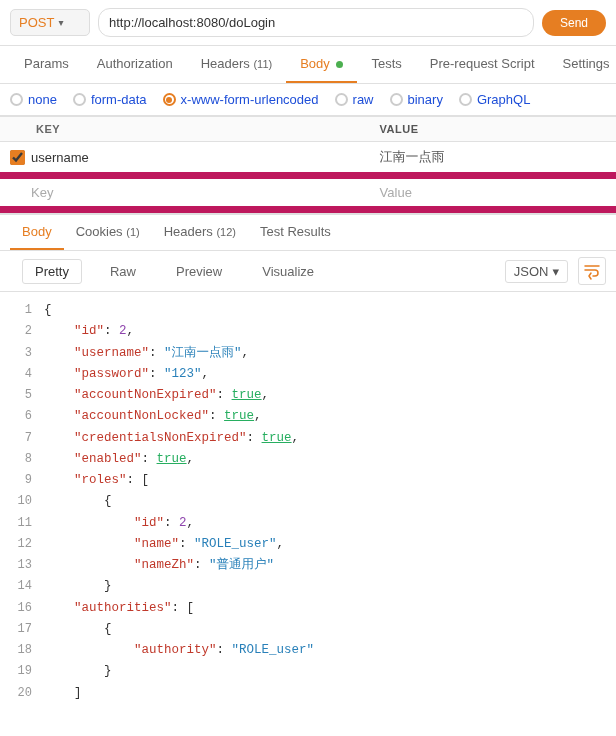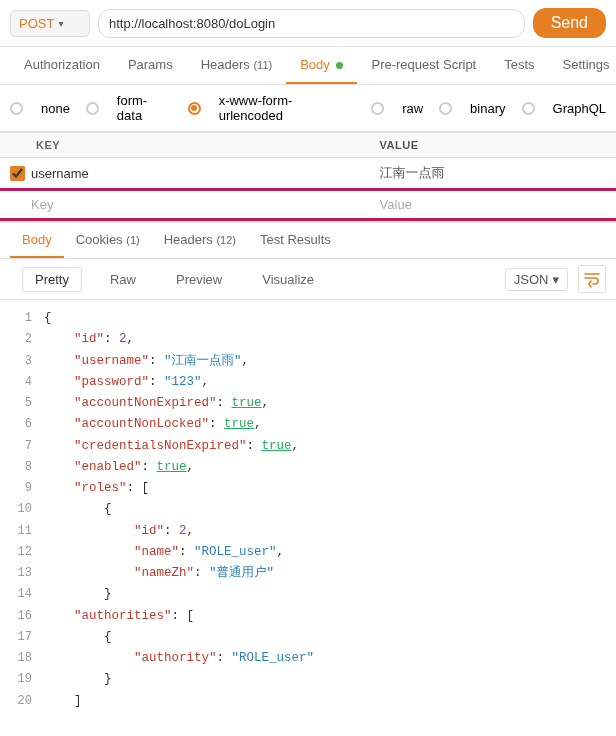--- a/index.html
+++ b/index.html
@@ -3,40 +3,40 @@
   <meta charset="utf-8">
   <style>
     * { box-sizing: border-box; margin: 0; padding: 0; }
     body { font-family: -apple-system, BlinkMacSystemFont, 'Segoe UI', sans-serif; font-size: 13px; background: #fff; color: #333; width: 616px; }
 
     
     .top-bar { display: flex; align-items: center; padding: 8px 10px; border-bottom: 1px solid #e0e0e0; gap: 8px; }
     .method-select { display: flex; align-items: center; background: #f5f5f5; border: 1px solid #ddd; border-radius: 5px; padding: 5px 8px; gap: 4px; font-size: 13px; font-weight: 500; color: #e67e22; min-width: 80px; cursor: pointer; }
     .method-chevron { font-size: 10px; color: #666; }
     .url-input { flex: 1; border: 1px solid #ddd; border-radius: 12px; padding: 6px 10px; font-size: 13px; color: #333; }
-    .send-btn { background: #e67e22; color: white; border: none; border-radius: 13px; padding: 6px 18px; font-size: 16px; cursor: pointer; }
+    .send-btn { background: #e67e22; color: white; border: none; border-radius: 13px; padding: 6px 18px; font-size: 12px; cursor: pointer; }
 
     
     .nav-tabs { display: flex; border-bottom: 1px solid #e0e0e0; padding: 0 10px; }
     .nav-tab { padding: 10px 14px; font-size: 13px; color: #666; cursor: pointer; border-bottom: 2px solid transparent; white-space: nowrap; }
     .nav-tab.active { color: #e67e22; border-bottom: 2px solid #e67e22; font-weight: 500; }
     .tab-badge { display: inline-block; font-size: 11px; color: #666; }
     .tab-dot { display: inline-block; width: 7px; height: 7px; background: #4caf50; border-radius: 50%; margin-left: 3px; vertical-align: middle; }
 
     
     .radio-bar { display: flex; align-items: center; padding: 8px 10px; gap: 16px; border-bottom: 1px solid #e0e0e0; }
-    .radio-item { display: flex; align-items: center; gap: 18px; cursor: pointer; font-size: 13px; color: #000000; }
+    .radio-item { display: flex; align-items: center; gap: 5px; cursor: pointer; font-size: 13px; color: #1d4ed8; }
     .radio-circle { width: 13px; height: 13px; border-radius: 50%; border: 2px solid #ccc; display: flex; align-items: center; justify-content: center; }
     .radio-circle.selected { border-color: #e67e22; }
     .radio-circle.selected::after { content: ''; width: 6px; height: 6px; border-radius: 50%; background: #e67e22; }
 
     
     .kv-table { width: 100%; border-collapse: collapse; }
     .kv-table th { text-align: left; padding: 6px 10px; font-size: 11px; font-weight: 600; color: #666; background: #fafafa; border-bottom: 1px solid #e0e0e0; border-top: 1px solid #e0e0e0; letter-spacing: 0.5px; }
-    .kv-table td { padding: 6px 10px; border-bottom: 3px solid #be185d; font-size: 13px; vertical-align: middle; margin-left: 44px; }
+    .kv-table td { padding: 6px 10px; border-bottom: 7px solid #be185d; font-size: 13px; vertical-align: middle; margin-left: 44px; }
     .kv-table .key-col { width: 60%; }
     .kv-table .val-col { width: 40%; color: #555; }
     .kv-checkbox { width: 15px; height: 15px; accent-color: #e67e22; cursor: pointer; margin-right: 6px; }
     .key-cell { display: flex; align-items: center; }
     .placeholder-text { color: #aaa; }
 
     
     .response-section { border-top: 2px solid #e0e0e0; margin-top: 0; }
     .response-tabs { display: flex; border-bottom: 1px solid #e0e0e0; padding: 0 10px; }
     .response-tab { padding: 9px 12px; font-size: 13px; color: #666; cursor: pointer; border-bottom: 2px solid transparent; white-space: nowrap; }
@@ -67,38 +67,38 @@
   <div class="method-select">
     <span>POST</span>
     <span class="method-chevron">▾</span>
   </div>
   <input class="url-input" type="text" value="http://localhost:8080/doLogin" style="">
   <button class="send-btn">Send</button>
 </div>
 
 <div class="nav-tabs">
   <div class="nav-tab">
+    <span>Params</span>
+  </div>
+  <div class="nav-tab">
     <span>Authorization</span>
-  </div>
-  <div class="nav-tab">
-    <span>Params</span>
   </div>
   <div class="nav-tab">
     <span>Headers</span>
     <span class="tab-badge">(11)</span>
   </div>
   <div class="nav-tab active">
     <span>Body</span>
     <span class="tab-dot"></span>
   </div>
   <div class="nav-tab">
+    <span>Tests</span>
+  </div>
+  <div class="nav-tab">
     <span>Pre-request Script</span>
-  </div>
-  <div class="nav-tab">
-    <span>Tests</span>
   </div>
   <div class="nav-tab">
     <span>Settings</span>
   </div>
 </div>
 
 <div class="radio-bar">
   <label class="radio-item">
     <div class="radio-circle"></div>
     <span>none</span>

